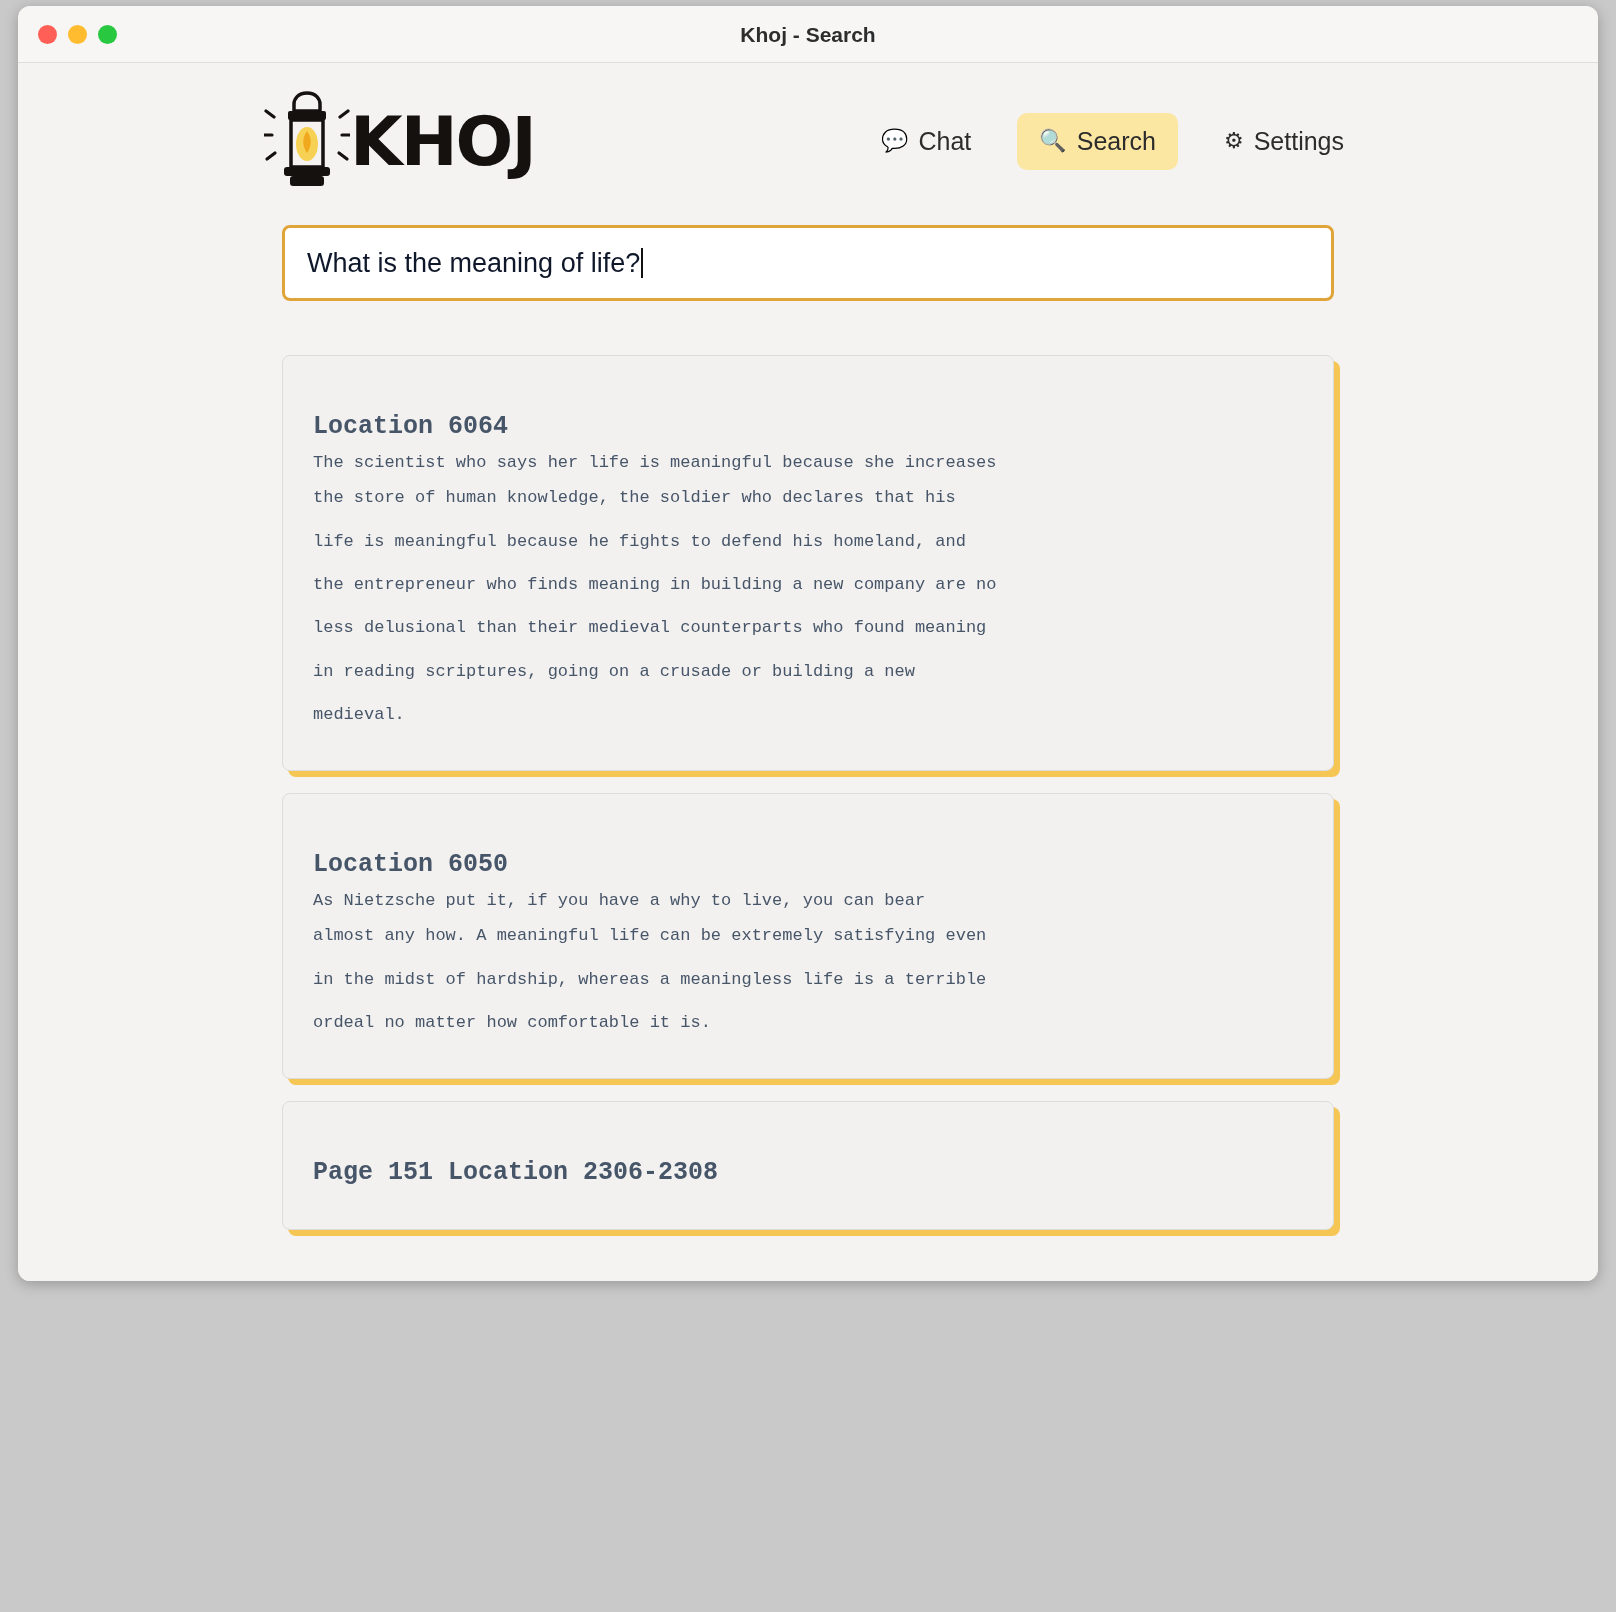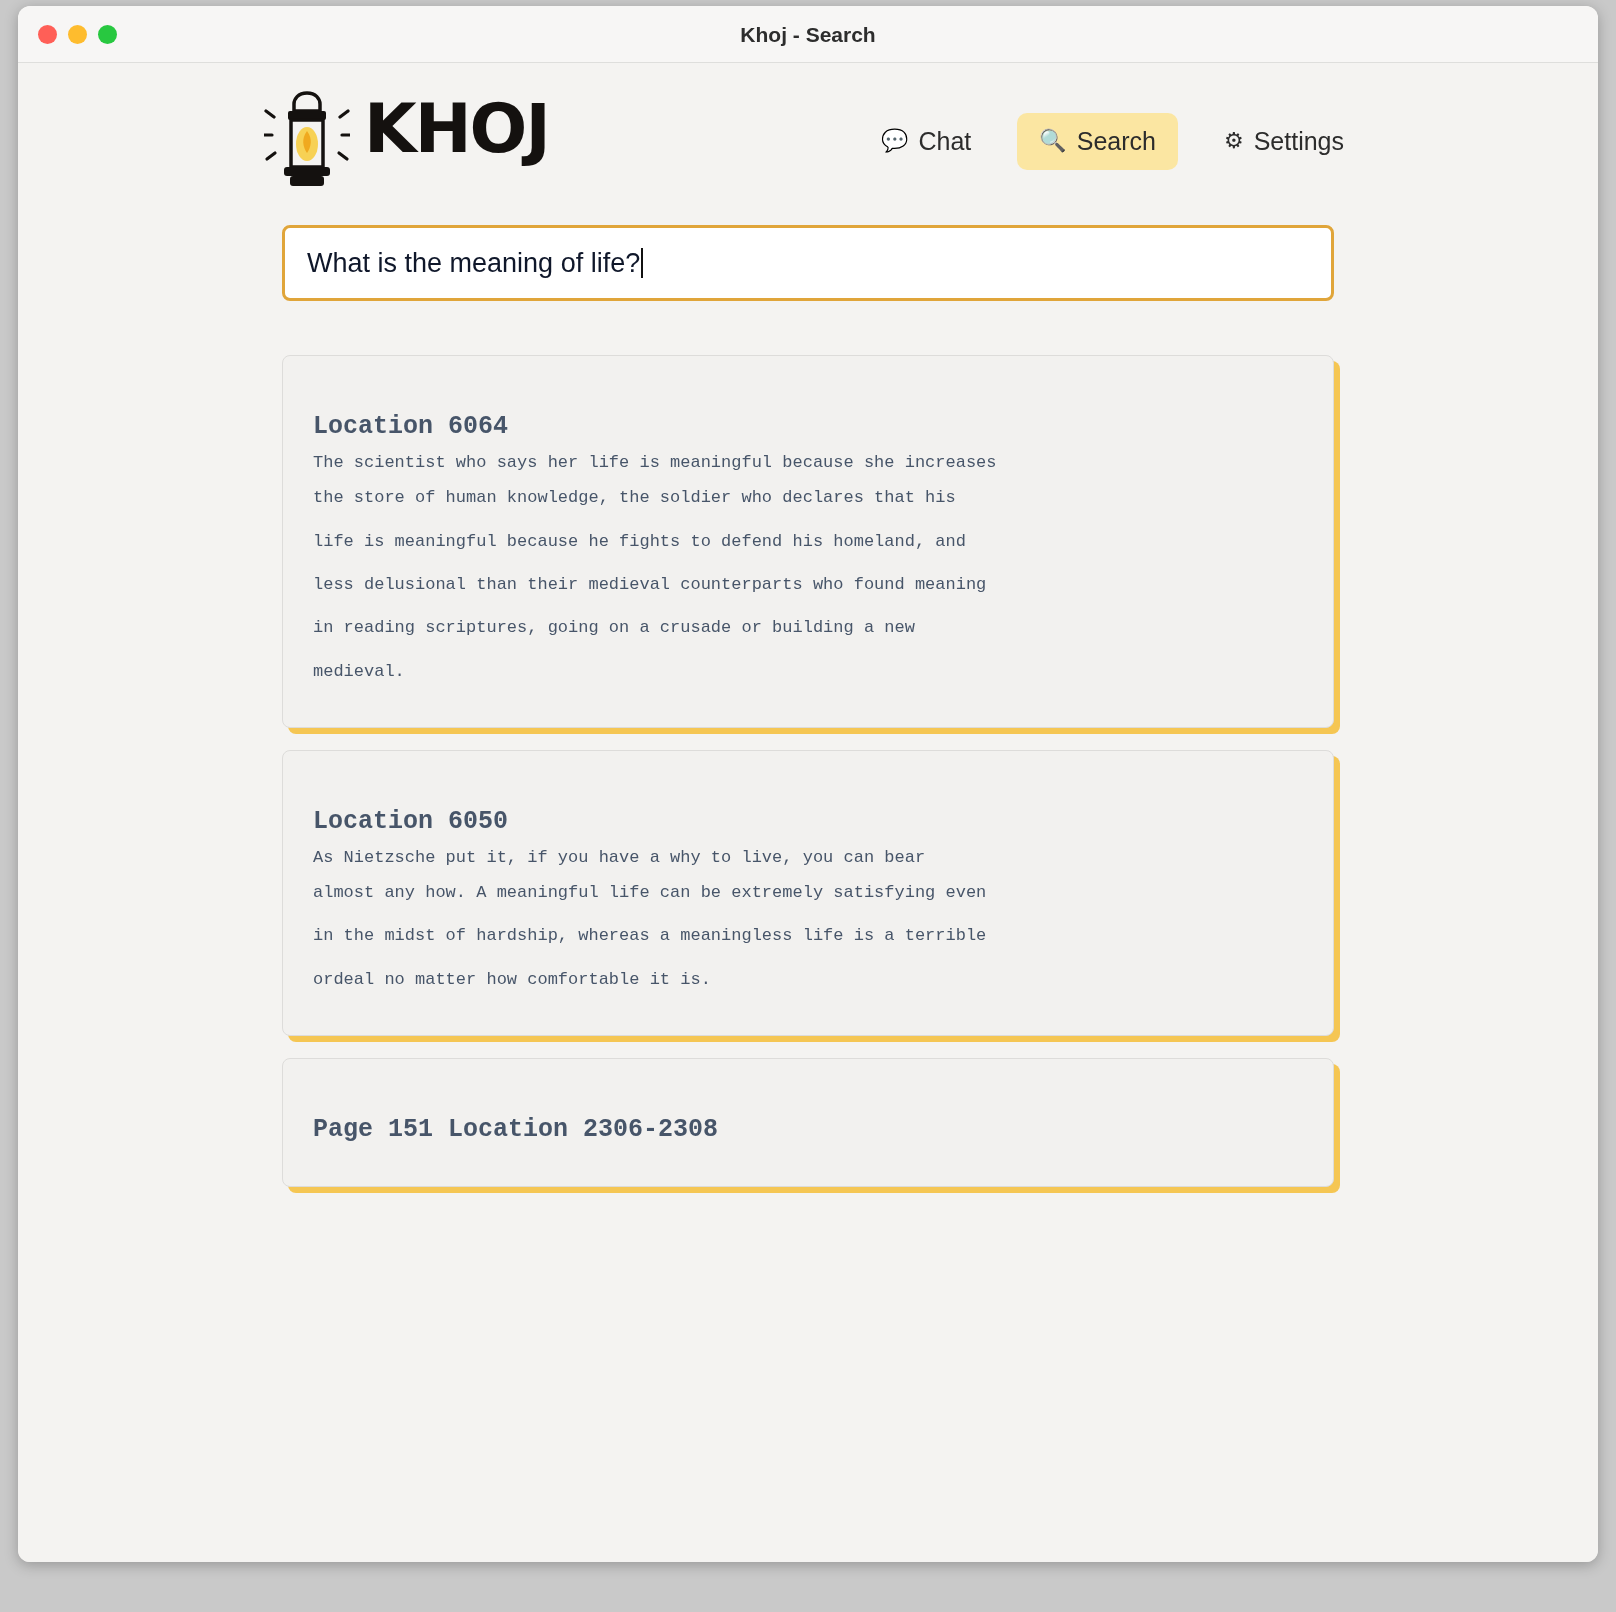--- a/index.html
+++ b/index.html
@@ -12,21 +12,21 @@
     height: 1612px;
     overflow: hidden;
     font-family: "Liberation Sans", sans-serif;
   }
 
   .window {
     position: absolute;
     left: 18px;
     top: 6px;
     width: 1580px;
-    height: 1556px;
+    height: 1275px;
     background: #f4f3f1;
     border-radius: 12px;
     box-shadow: 0 3px 14px rgba(0,0,0,0.25);
     overflow: hidden;
   }
 
   .titlebar {
     position: relative;
     height: 56px;
     background: #f7f6f5;
@@ -69,21 +69,21 @@
   
   .header {
     display: flex;
     align-items: center;
     padding: 26px 60px 0 246px;
     height: 130px;
     box-sizing: border-box;
   }
   .brand {
     display: flex;
-    gap: 14px;
+    align-items: center;
   }
   .lantern {
     width: 86px;
     height: 104px;
     position: relative;
   }
   .brand-text {
     font-size: 68px;
     font-weight: 900;
     letter-spacing: -2px;
@@ -231,20 +231,21 @@
       </div>
     </div>
 
     <div class="results">
 
       <div class="card">
         <div class="card-title">Location 6064</div>
         <div class="card-line first">The scientist who says her life is meaningful because she increases</div>
         <div class="card-line">the store of human knowledge, the soldier who declares that his</div>
         <div class="card-line">life is meaningful because he fights to defend his homeland, and</div>
+        <div class="card-line">the entrepreneur who finds meaning in building a new company are no</div>
         <div class="card-line">less delusional than their medieval counterparts who found meaning</div>
         <div class="card-line">in reading scriptures, going on a crusade or building a new</div>
         <div class="card-line">medieval.</div>
       </div>
 
       <div class="card">
         <div class="card-title">Location 6050</div>
         <div class="card-line first">As Nietzsche put it, if you have a why to live, you can bear</div>
         <div class="card-line">almost any how. A meaningful life can be extremely satisfying even</div>
         <div class="card-line">in the midst of hardship, whereas a meaningless life is a terrible</div>

